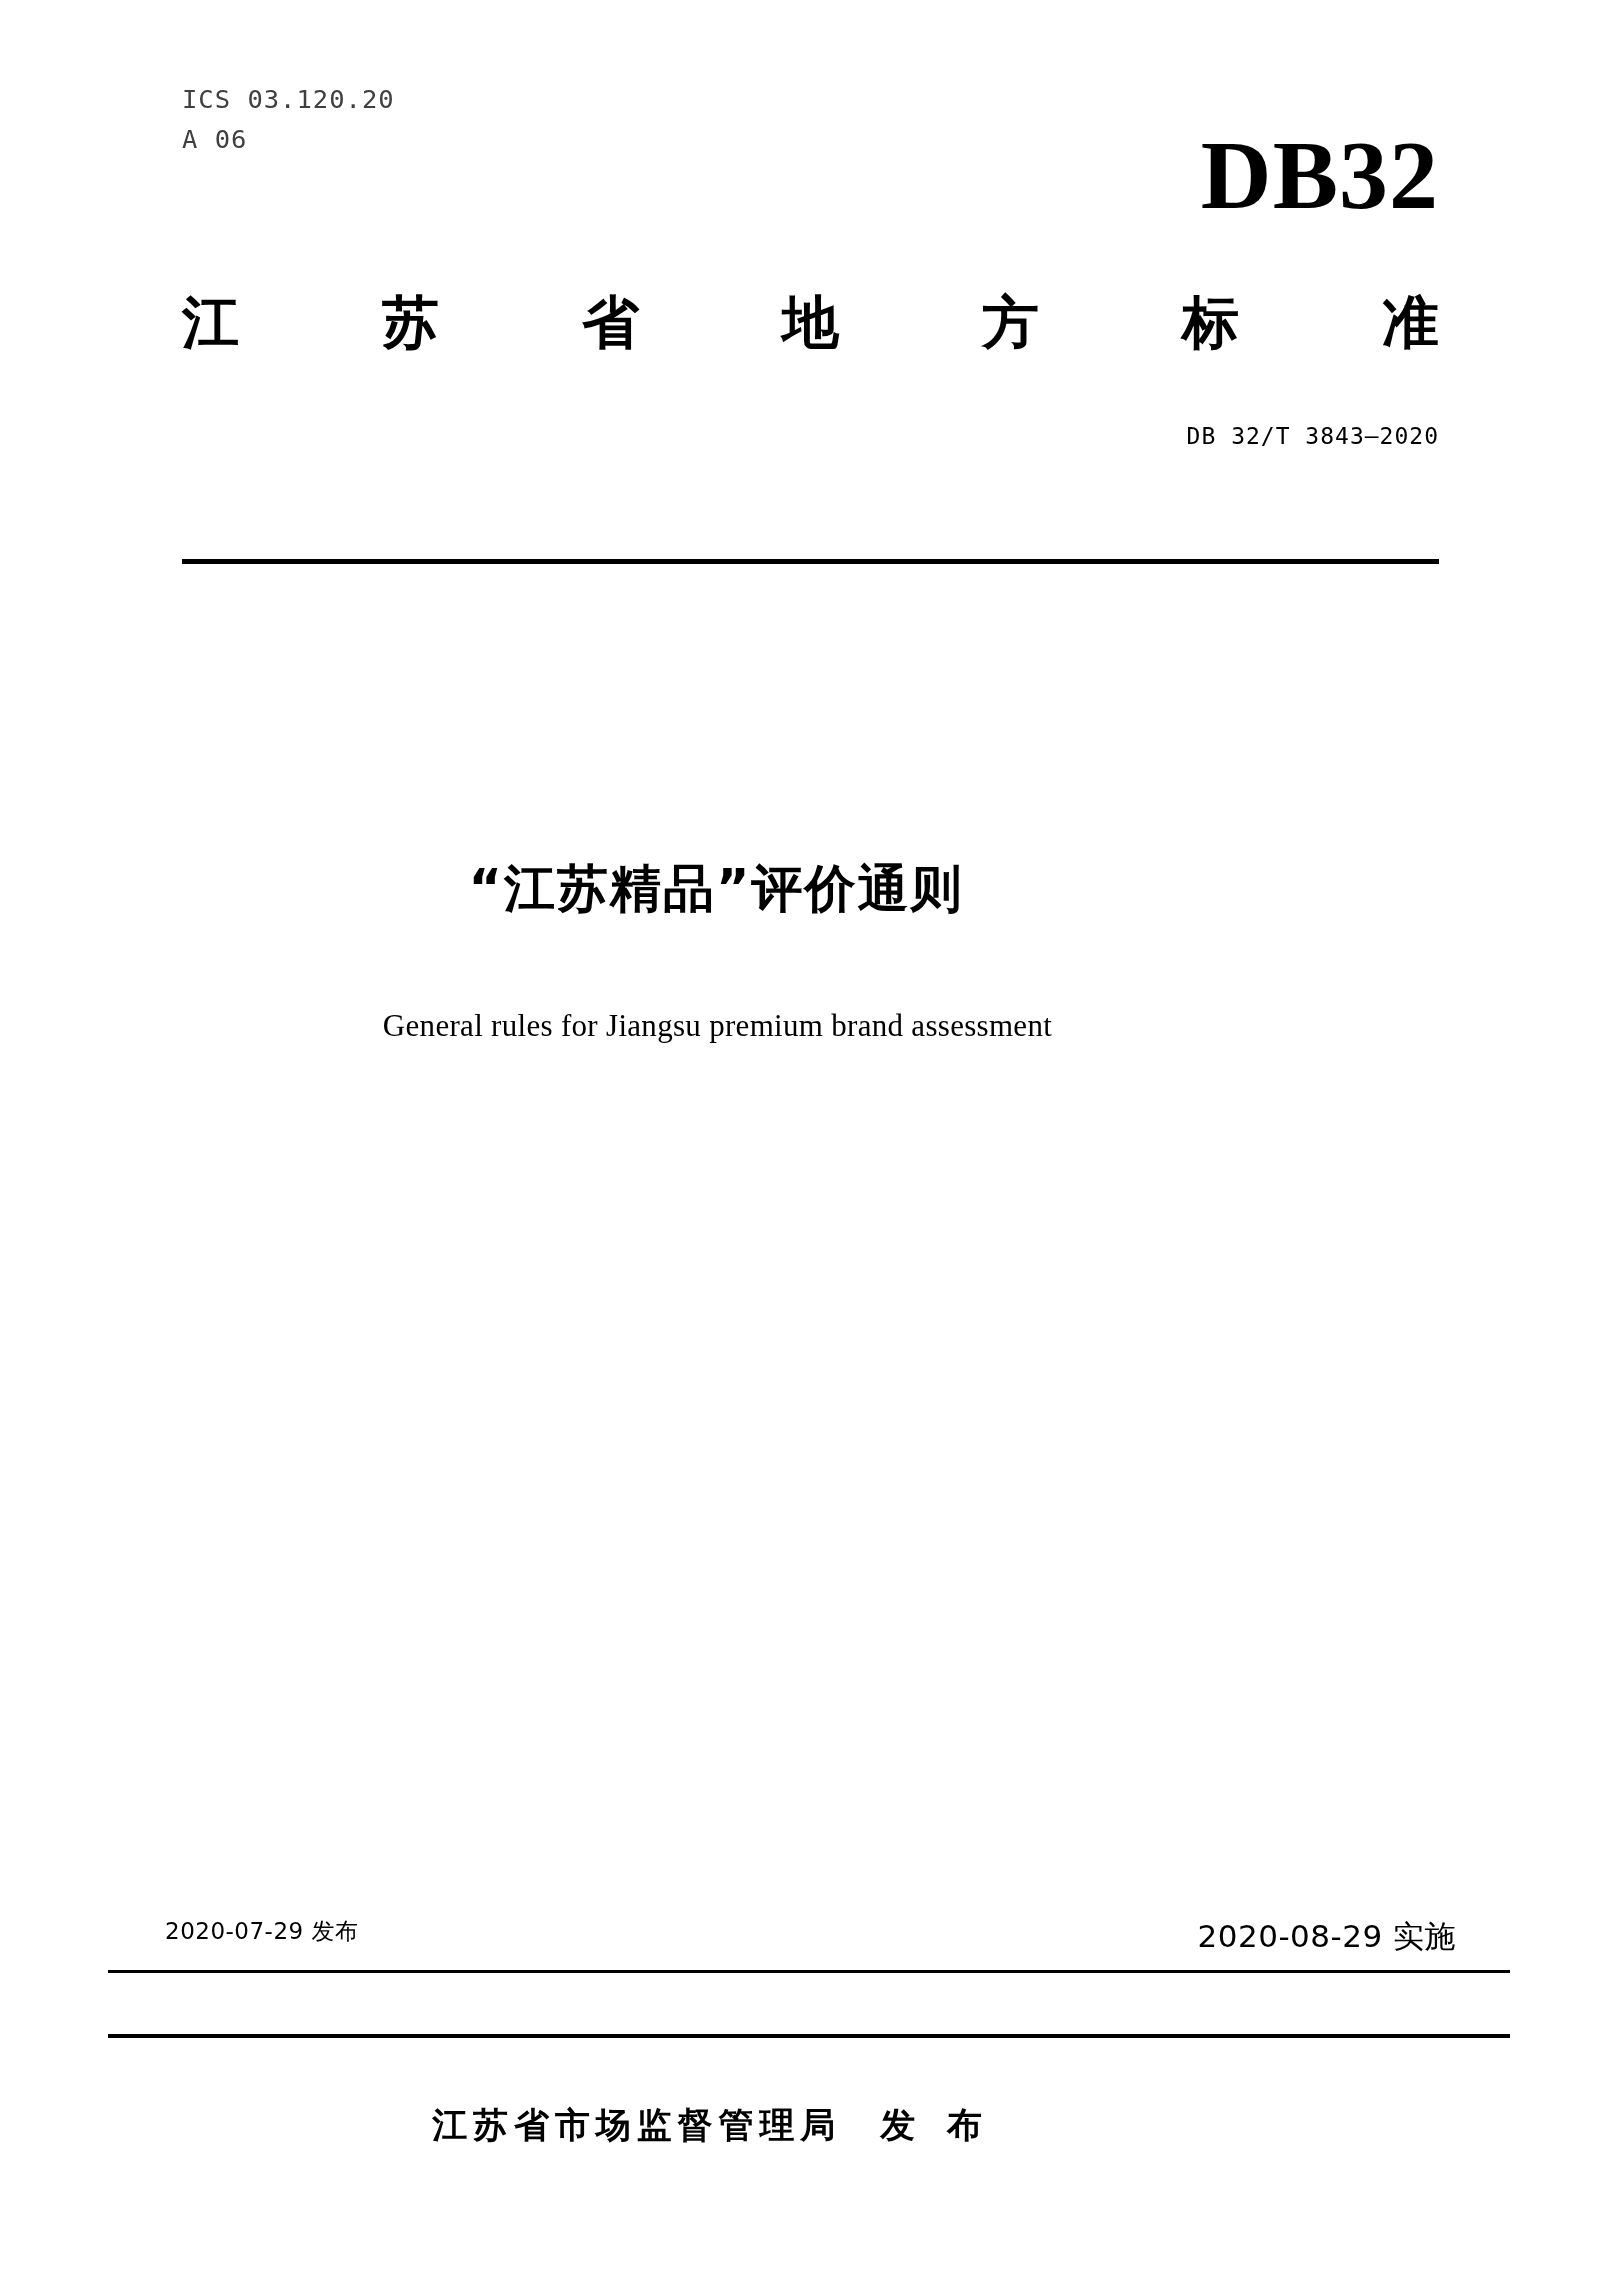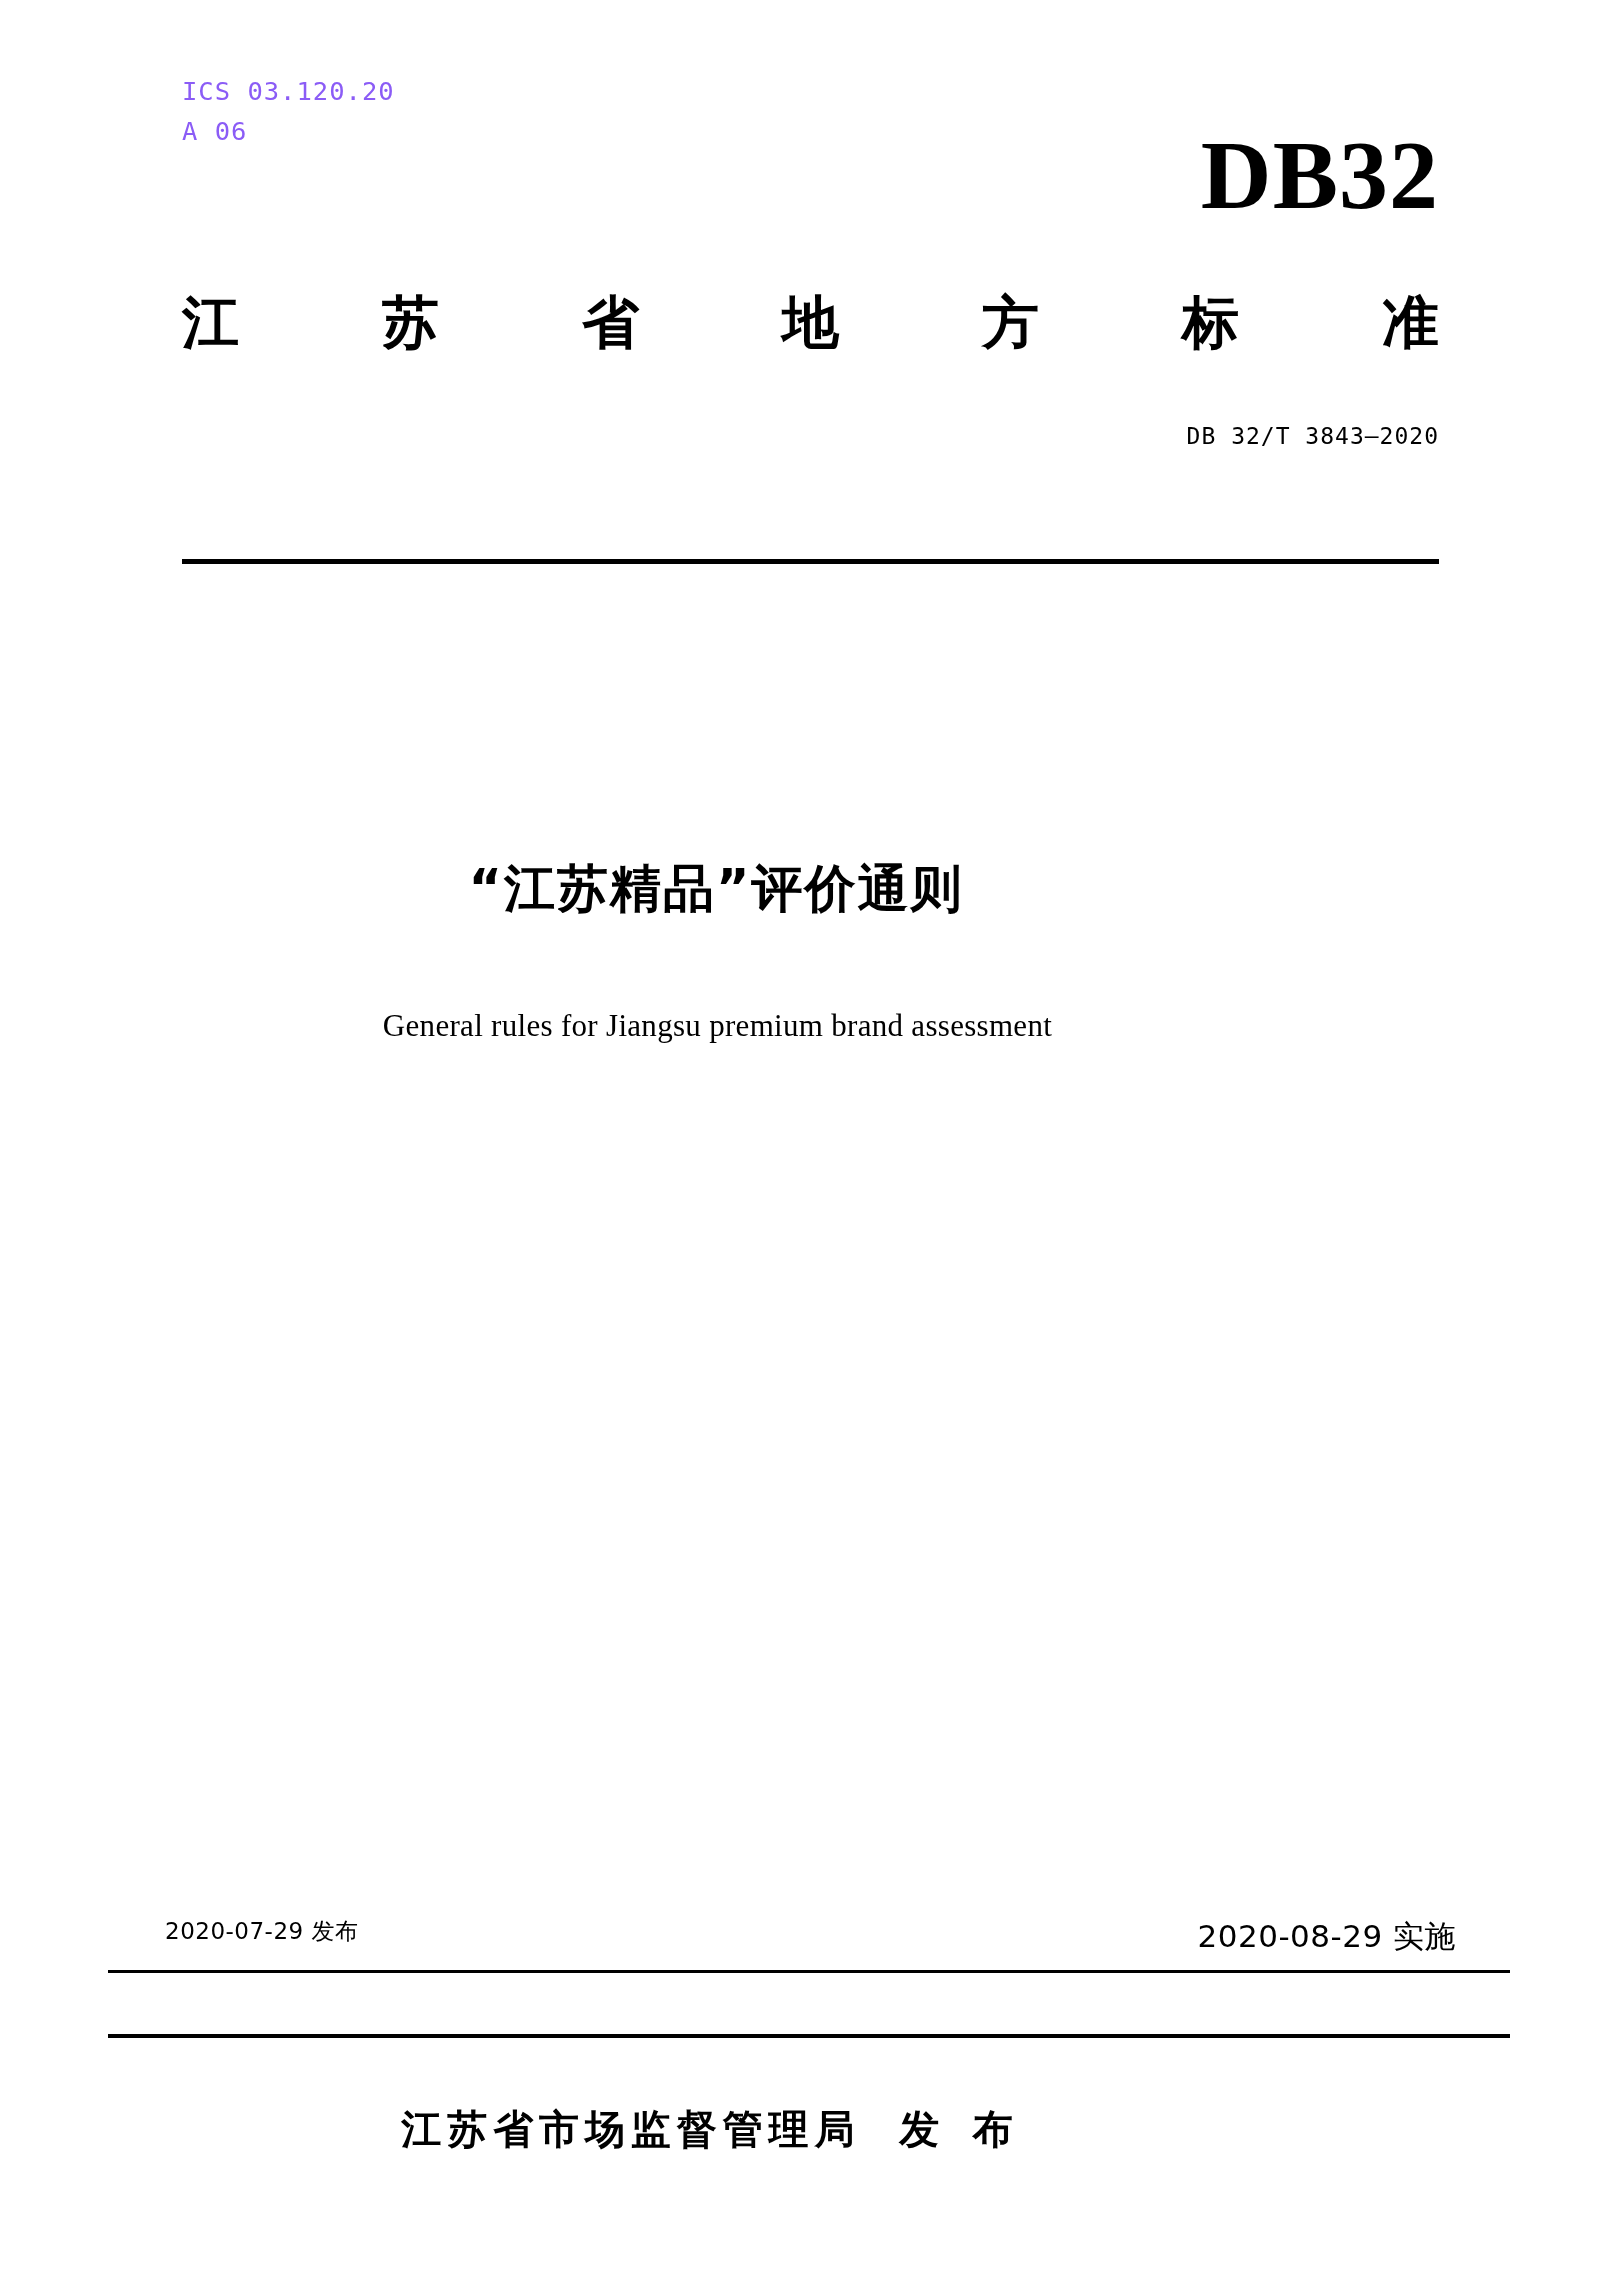--- a/index.html
+++ b/index.html
@@ -23,26 +23,26 @@
     top: 0;
     width: 1621px;
     height: 2293px;
     box-sizing: border-box;
   }
 
   
   .ics-block {
     position: absolute;
     left: 182px;
-    top: 72px;
+    top: 80px;
     font-family: "DejaVu Sans Mono", monospace;
     font-size: 25.5px;
     letter-spacing: 1px;
     line-height: 1.55;
-    color: #8b5cf6;
+    color: #404040;
   }
   .ics-line { white-space: pre; }
 
   
   .db32 {
     position: absolute;
     right: 182px;
     top: 126px;
     font-family: "Liberation Serif", serif;
     font-weight: bold;
@@ -150,21 +150,21 @@
 
   
   .publisher {
     position: absolute;
     left: 0;
     top: 2102px;
     width: 1424px;
     text-align: center;
     font-family: "DejaVu Sans", sans-serif;
     font-weight: bold;
-    font-size: 40px;
+    font-size: 35px;
     letter-spacing: 5.9px;
   }
   .publisher .pub-verb {
     margin-left: 39px;
     letter-spacing: 9.8px;
   }
 </style>
 </head>
 <body>
 

